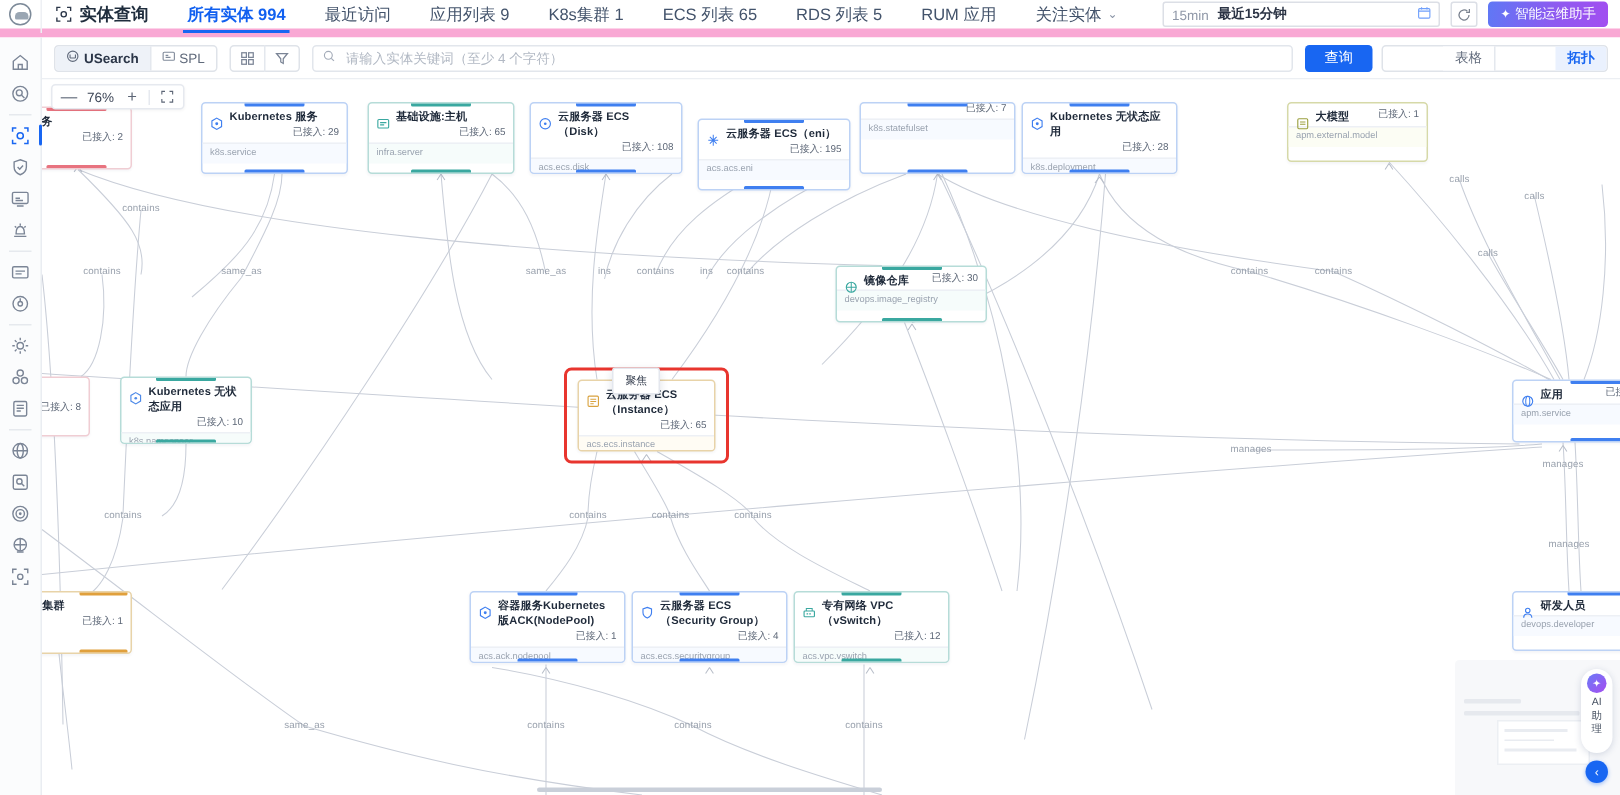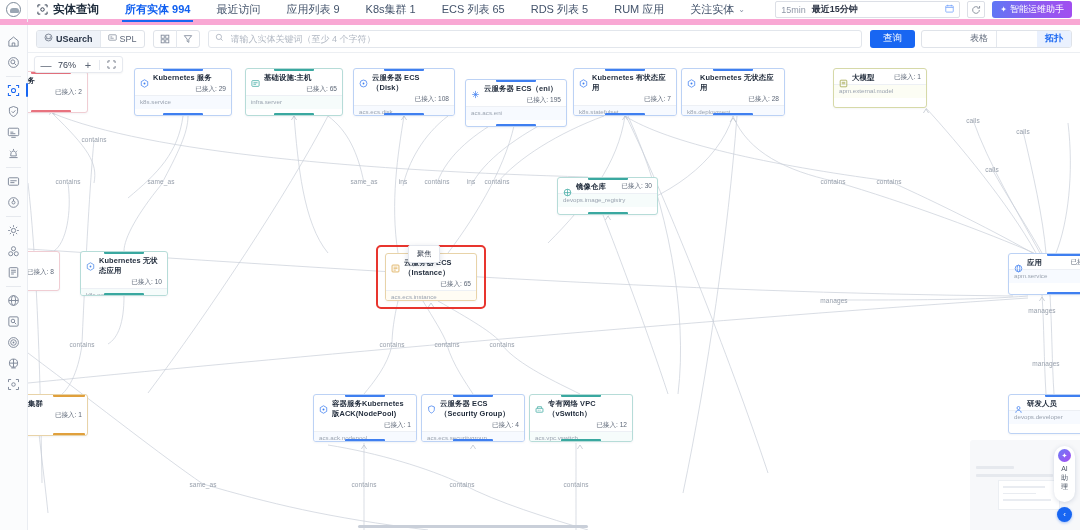--- a/index.html
+++ b/index.html
@@ -700,51 +700,42 @@
         </span>
         <span class="node-title">云服务器 ECS（eni）</span>
       </div>
       <div class="node-count">已接入: 195</div>
       <div class="node-key">acs.acs.eni</div>
       <div class="bar-b"></div>
     </div>
 
     <div class="node blue" style="left:545px;top:15px;width:104px;height:48px">
       <div class="bar-t"></div>
+      <div class="node-count">已接入: 7</div>
+      <div class="node-key">k8s.statefulset</div>
+      <div class="bar-b"></div>
+    </div>
+
+    <div class="node blue" style="left:653px;top:15px;width:104px;height:48px">
+      <div class="bar-t"></div>
       <div class="node-head">
         <span class="node-ico">
           <svg width="9" height="9" viewBox="0 0 12 12">
               <path d="M6 1l4.3 2.5v5L6 11 1.7 8.5v-5z" fill="none" stroke="#3f7ff0" stroke-width="1"></path>
               <circle cx="6" cy="6" r="1.3" fill="#3f7ff0"></circle>
             </svg>
         </span>
-        <span class="node-title">Kubernetes 有状态应用</span>
-      </div>
-      <div class="node-count">已接入: 7</div>
-      <div class="node-key">k8s.statefulset</div>
-      <div class="bar-b"></div>
-    </div>
-
-    <div class="node blue" style="left:653px;top:15px;width:104px;height:48px">
-      <div class="bar-t"></div>
-      <div class="node-head">
-        <span class="node-ico">
-          <svg width="9" height="9" viewBox="0 0 12 12">
-              <path d="M6 1l4.3 2.5v5L6 11 1.7 8.5v-5z" fill="none" stroke="#3f7ff0" stroke-width="1"></path>
-              <circle cx="6" cy="6" r="1.3" fill="#3f7ff0"></circle>
-            </svg>
-        </span>
         <span class="node-title">Kubernetes 无状态应用</span>
       </div>
       <div class="node-count">已接入: 28</div>
       <div class="node-key">k8s.deployment</div>
       <div class="bar-b"></div>
     </div>
 
-    <div class="node olive" style="left:805px;top:15px;width:94px;height:40px">
+    <div class="node olive" style="left:830px;top:15px;width:94px;height:40px">
       <div class="node-head" style="padding:4px 5px 1px 5px">
         <span class="node-ico">
           <svg width="9" height="9" viewBox="0 0 12 12">
               <rect x="1.6" y="1.6" width="8.8" height="8.8" rx="1" fill="none" stroke="#9ba03f" stroke-width="1"></rect>
               <path d="M3.6 4.4h4.8M3.6 6.4h4.8" stroke="#9ba03f" stroke-width="1"></path>
             </svg>
         </span>
         <span class="node-title">大模型</span>
         <span class="node-count" style="padding:0;white-space:nowrap">已接入: 1</span>
       </div>

